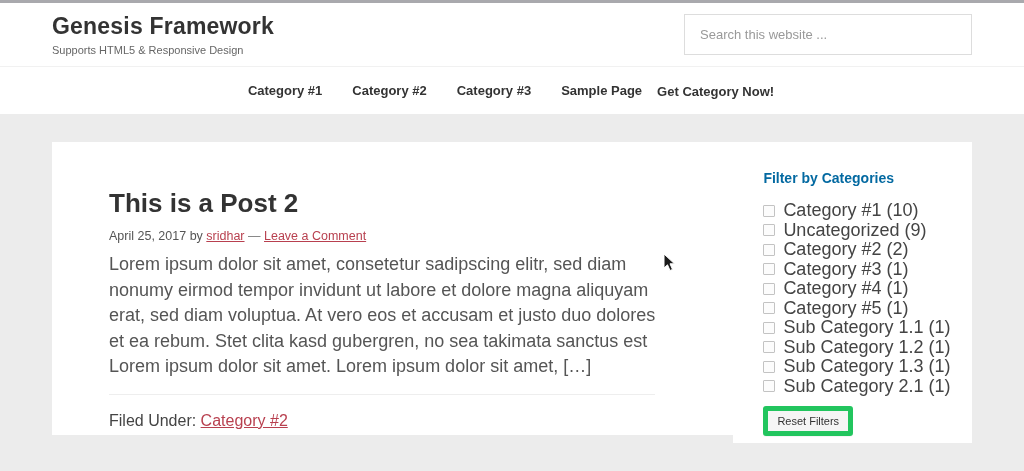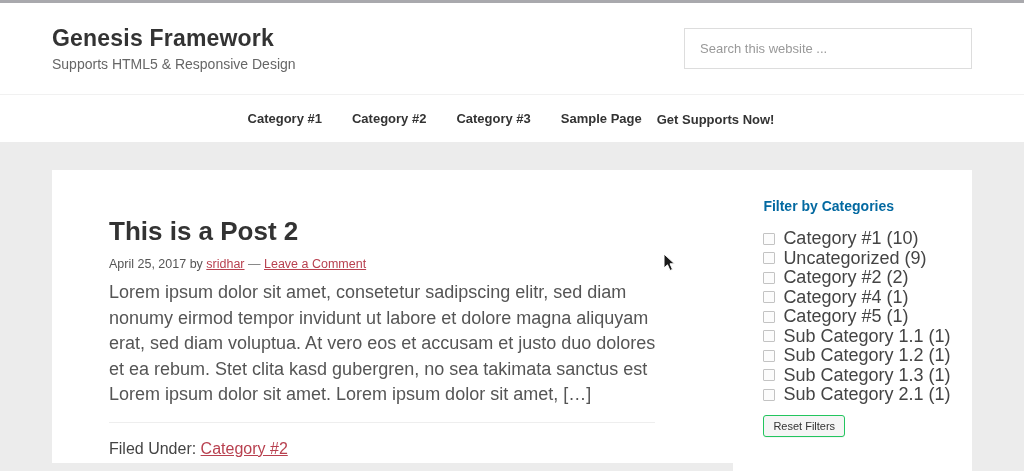--- a/index.html
+++ b/index.html
@@ -9,24 +9,24 @@
     background:#ececec;
     font-family:"Liberation Sans", sans-serif;
     position:relative;
     overflow:hidden;
     color:#333;
   }
   .top-strip { height:3px; background:#a9a9ad; }
   .wrap { width:920px; margin:0 auto; }
 
   
-  .site-header { background:#fff; height:92px; border-bottom:1px solid #f1f1f1; }
+  .site-header { background:#fff; height:64px; border-bottom:1px solid #f1f1f1; }
   .site-header .wrap { display:flex; justify-content:space-between; align-items:center; height:100%; }
   .site-title { font-size:23px; font-weight:bold; color:#333; margin:0 0 4px 0; letter-spacing:.2px; }
-  .site-tagline { font-size:14px; color:#666; margin:0; }
+  .site-tagline { font-size:11px; color:#666; margin:0; }
   .search-input {
     width:288px; height:41px; border:1px solid #ddd; background:#fff;
     padding:0 15px; font-size:13px; color:#777;
     font-family:"Liberation Sans", sans-serif; outline:none;
   }
   .search-input::placeholder { color:#999; opacity:1; }
 
   
   .site-nav { background:#fff; height:47px; }
   .site-nav .wrap { display:flex; justify-content:center; align-items:center; height:100%; }
@@ -60,21 +60,21 @@
   .sidebar-heading { font-size:14px; font-weight:bold; color:#0369a1; margin:0 0 15px 0; }
   .filters { list-style:none; margin:0; padding:0; }
   .filter-item { display:flex; align-items:center; height:19.5px; cursor:pointer; }
   .checkbox {
     width:12px; height:12px; border:1px solid #c3c3c3; background:#fcfcfc;
     border-radius:1px; margin-right:8px; flex:0 0 auto;
   }
   .filter-label { font-size:18px; color:#444; white-space:nowrap; }
   .reset-btn {
     margin-top:10px; font-size:11px; color:#333;
-    background:#f5f5f5; border:1px solid #22c55e; border-radius:3px;
+    background:#f5f5f5; border:5px solid #22c55e; border-radius:3px;
     padding:4px 9px; font-family:"Liberation Sans", sans-serif; cursor:pointer;
     box-shadow:0 1px 0 rgba(0,0,0,0.04);
   }
 
   .mouse-cursor { position:absolute; left:663px; top:253px; width:14px; height:20px; pointer-events:none; }
 </style>
 </head>
 <body>
 
 <div class="top-strip"></div>
@@ -99,21 +99,21 @@
           <a href="#">Category #2</a>
         </li>
       <li>
           <a href="#">Category #3</a>
         </li>
       <li>
           <a href="#">Sample Page</a>
         </li>
     </ul>
     <div class="nav-cta">
-      <a href="#">Get Supports Now!</a>
+      <a href="#">Get Category Now!</a>
     </div>
   </div>
 </nav>
 
 <div class="content">
 
   <main class="article-card">
     <h1 class="post-title">This is a Post 2</h1>
     <p class="post-meta">
       <span>April 25, 2017</span>
@@ -140,20 +140,24 @@
       <li class="filter-item">
         <span class="checkbox"></span>
         <span class="filter-label">Uncategorized (9)</span>
       </li>
       <li class="filter-item">
         <span class="checkbox"></span>
         <span class="filter-label">Category #2 (2)</span>
       </li>
       <li class="filter-item">
         <span class="checkbox"></span>
+        <span class="filter-label">Category #3 (1)</span>
+      </li>
+      <li class="filter-item">
+        <span class="checkbox"></span>
         <span class="filter-label">Category #4 (1)</span>
       </li>
       <li class="filter-item">
         <span class="checkbox"></span>
         <span class="filter-label">Category #5 (1)</span>
       </li>
       <li class="filter-item">
         <span class="checkbox"></span>
         <span class="filter-label">Sub Category 1.1 (1)</span>
       </li>

